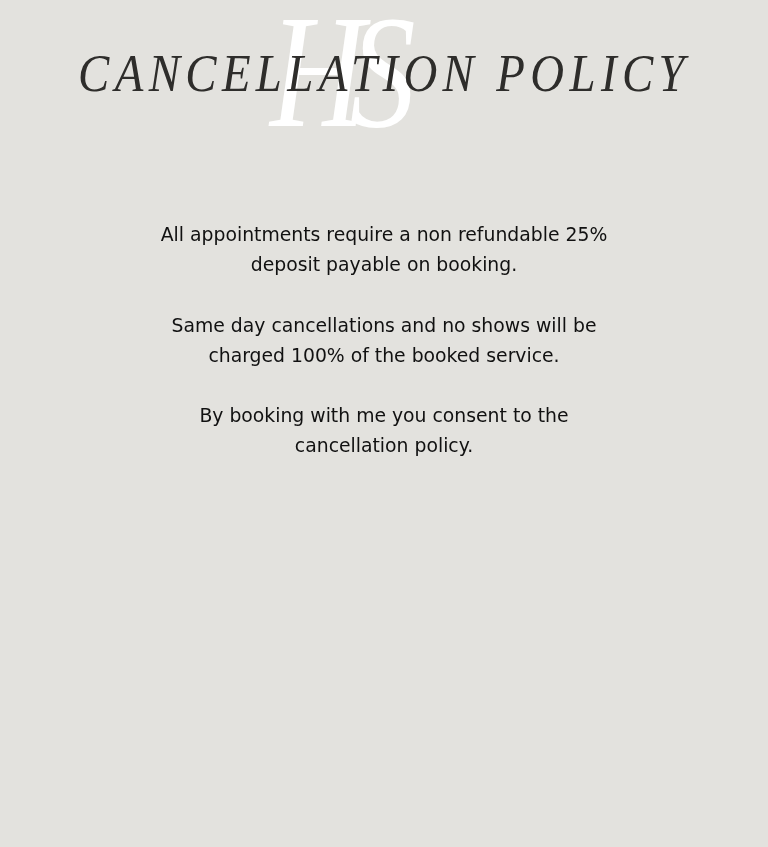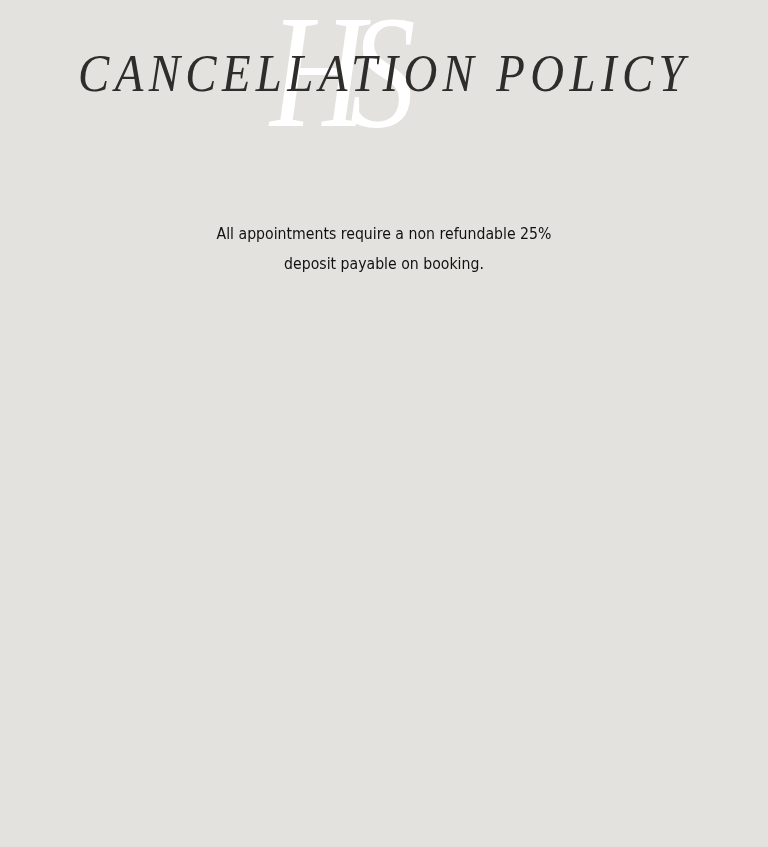--- a/index.html
+++ b/index.html
@@ -52,21 +52,21 @@
       transform: scaleX(0.9);
       transform-origin: center top;
     }
     .content {
       position: absolute;
       left: 0;
       top: 219px;
       width: 768px;
       text-align: center;
       font-family: "DejaVu Sans", "Liberation Sans", sans-serif;
-      font-size: 15px;
+      font-size: 20px;
       line-height: 30.2px;
       color: #111111;
     }
     .para {
       margin: 0 0 30.2px 0;
     }
     .line {
       display: block;
       white-space: nowrap;
       transform: scaleX(0.94);
@@ -79,13 +79,21 @@
 <div class="header">
   <div class="watermark">HS</div>
   <h1 class="title" style="margin:0;font-weight:normal;">CANCELLATION POLICY</h1>
 </div>
 
 <div class="content">
   <p class="para">
     <span class="line">All appointments require a non refundable 25%</span>
     <span class="line">deposit payable on booking.</span>
   </p>
+  <p class="para">
+    <span class="line">Same day cancellations and no shows will be</span>
+    <span class="line">charged 100% of the booked service.</span>
+  </p>
+  <p class="para">
+    <span class="line">By booking with me you consent to the</span>
+    <span class="line">cancellation policy.</span>
+  </p>
 </div>
 
 </body></html>

